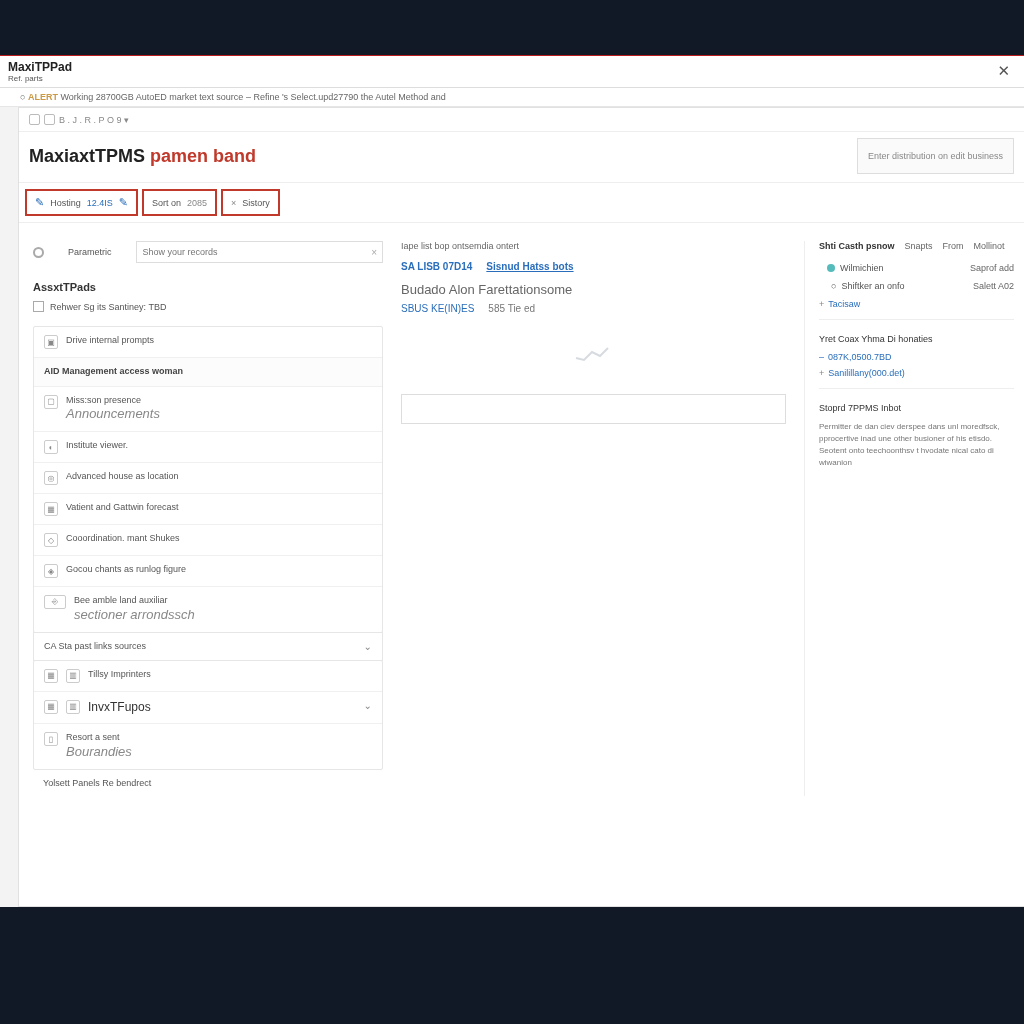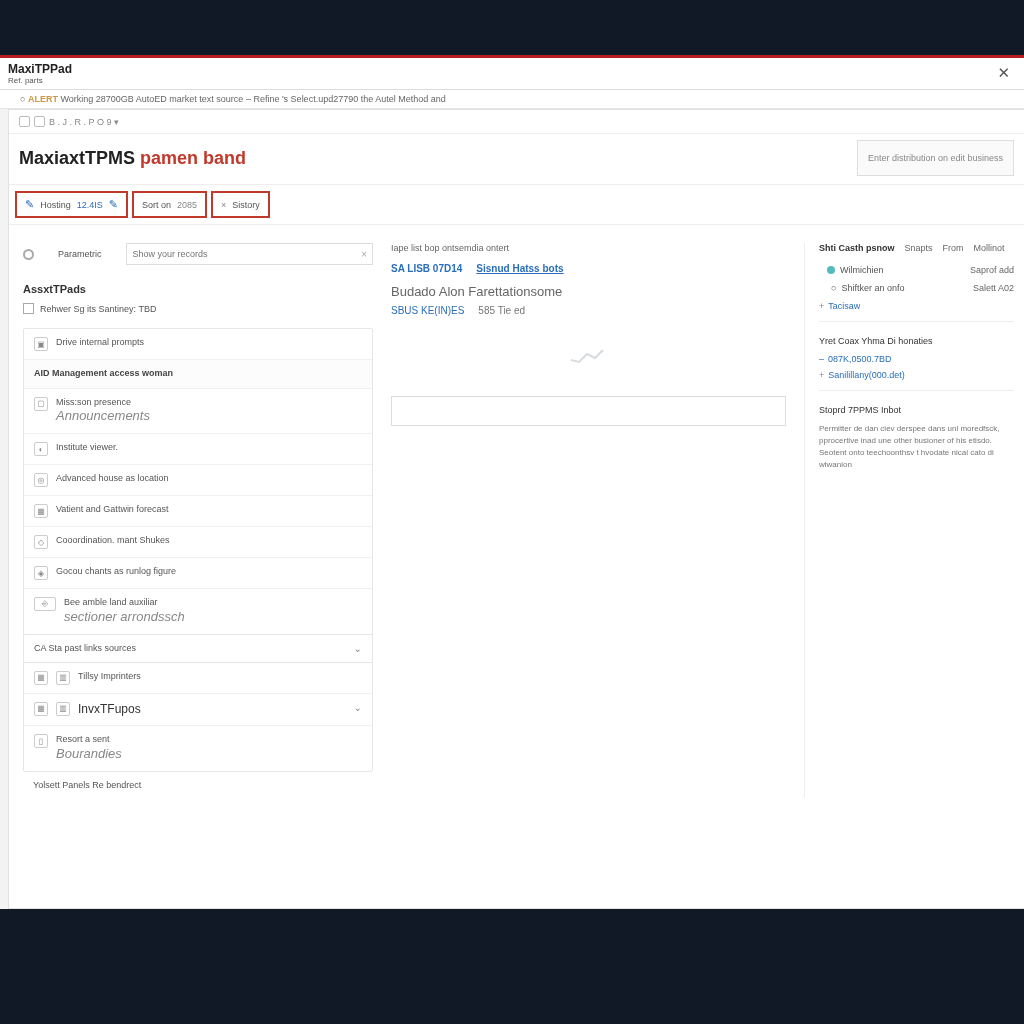--- a/index.html
+++ b/index.html
@@ -1,26 +1,26 @@
 <!DOCTYPE html>
 <html><head>
 <meta charset="utf-8">
 <style>
 * { margin: 0; padding: 0; box-sizing: border-box; font-family: "Segoe UI", Arial, sans-serif; }
 body { width: 1024px; height: 1024px; background: #121926; overflow: hidden; }
 .outer-top { height: 55px; background: #121926; }
-.app-frame { background: #6d28d9; border-top: 3px solid #b91c1c; }
+.app-frame { background: #6d28d9; border-top: 1px solid #b91c1c; }
 .title-bar { display: flex; align-items: flex-start; justify-content: space-between; background: #fff; padding: 4px 8px; border-bottom: 1px solid #ddd; }
 .title-text { font-size: 12px; font-weight: 700; color: #222; }
 .title-sub { font-size: 8px; color: #555; }
 .close-btn { font-size: 15px; color: #555; cursor: pointer; padding: 2px 6px; }
 .notice-bar { font-size: 9px; color: #666; padding: 4px 20px; background: #fff; border-bottom: 1px solid #e6e6e6; }
 .notice-bar .warn { color: #c94; font-weight: 600; }
 .workspace { background: #f3f3f3; padding: 0; }
-.doc-surface { margin: 0 0 0 8px; background: #fff; min-height: 800px; border: 1px solid #e1e1e1; border-right: none; }
+.doc-surface { margin: 0 0 0 18px; background: #fff; min-height: 800px; border: 1px solid #e1e1e1; border-right: none; }
 .crumb-row { padding: 6px 10px; font-size: 9px; color: #888; border-bottom: 1px solid #eee; display: flex; align-items: center; gap: 4px; }
 .crumb-icon { width: 11px; height: 11px; border: 1px solid #bbb; border-radius: 2px; display: inline-block; }
 .header-row { display: flex; justify-content: space-between; align-items: center; padding: 6px 10px 8px 10px; border-bottom: 1px solid #eee; }
 .page-title { font-size: 18px; font-weight: 600; }
 .page-title .black { color: #222; }
 .page-title .red { color: #c0392b; }
 .header-action { font-size: 9px; color: #888; border: 1px solid #ddd; padding: 12px 10px; background: #fafafa; }
 .tab-strip { display: flex; gap: 0; padding: 6px 6px; border-bottom: 1px solid #eee; }
 .tab-box { border: 2px solid #c0392b; display: flex; align-items: center; padding: 5px 8px; font-size: 9px; gap: 6px; background: #fff; margin-right: 4px; }
 .tab-box.plain { border-color: #c0392b; }

